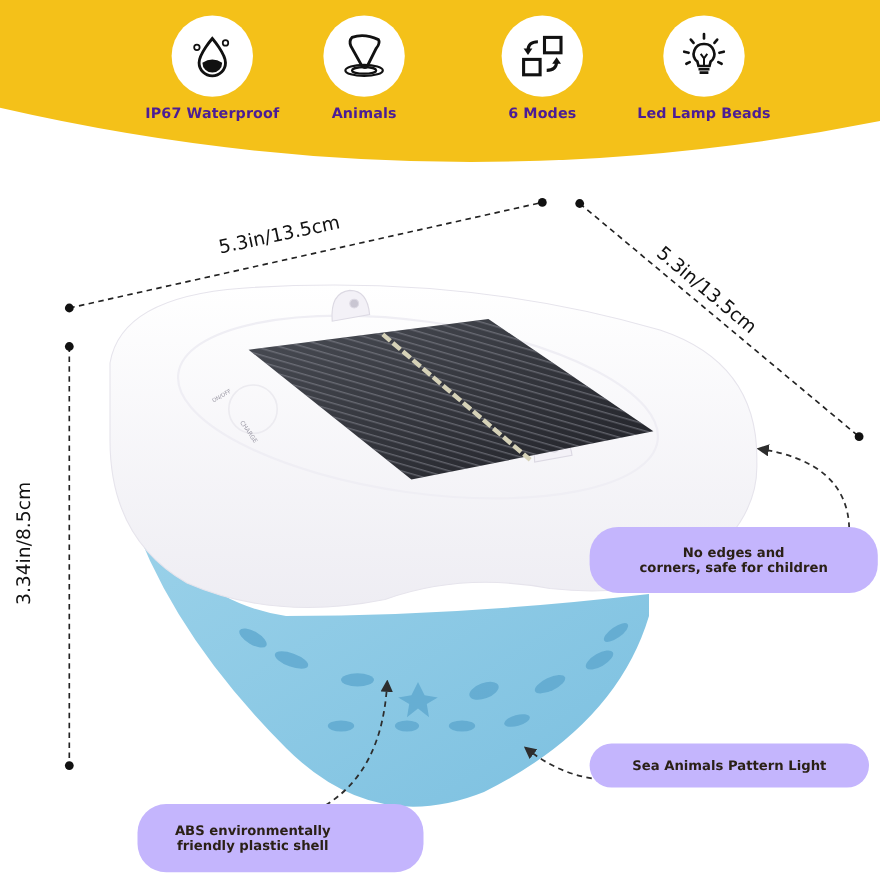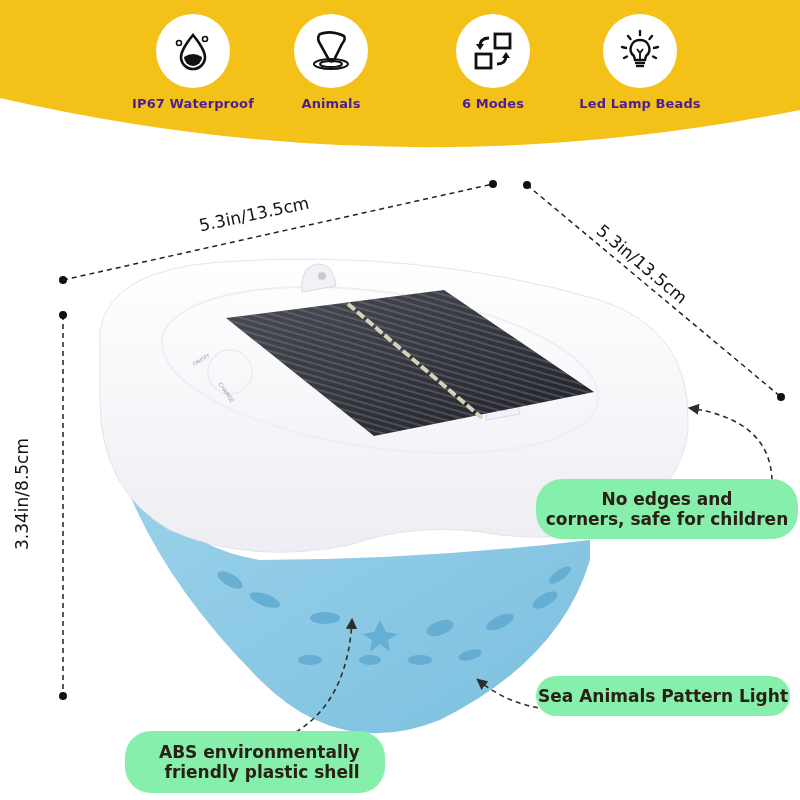--- a/index.html
+++ b/index.html
@@ -13,23 +13,23 @@
     width: 74px; height: 74px; border-radius: 50%; background: #ffffff;
     margin: 0 auto; display: flex; align-items: center; justify-content: center;
   }
   .feature .label { margin-top: 8px; font-size: 13px; font-weight: bold; color: #4c1d95; letter-spacing: 0.1px; }
 
   .device-svg { position: absolute; left: 0; top: 0; width: 800px; height: 800px; }
 
   .dim-label { position: absolute; font-size: 17px; color: #111; white-space: nowrap; transform-origin: center center; }
 
   .pill {
-    position: absolute; background: #86efac; border-radius: 26px;
+    position: absolute; background: #c4b5fd; border-radius: 26px;
     display: flex; align-items: center; justify-content: center; text-align: center;
-    font-size: 17px; font-weight: bold; color: #2a2016; line-height: 1.2;
+    font-size: 12px; font-weight: bold; color: #2a2016; line-height: 1.2;
   }
 </style>
 </head>
 <body>
 
 <svg class="banner-svg" viewBox="0 0 800 160">
   <path d="M0 0 H800 V110 Q400 190 0 98 Z" fill="#f4c119"></path>
 </svg>
 
 <div class="feature" style="left:113px;">
@@ -169,14 +169,14 @@
   </g>
 </svg>
 
 <div class="dim-label" style="left:198px; top:204px; transform: rotate(-12deg);">5.3in/13.5cm</div>
 <div class="dim-label" style="left:586px; top:254px; transform: rotate(40deg);">5.3in/13.5cm</div>
 <div class="dim-label" style="left:-34px; top:484px; transform: rotate(-90deg);">3.34in/8.5cm</div>
 
 <div class="pill" style="left:536px; top:479px; width:262px; height:60px; white-space:pre-line;">No edges and
 corners, safe for children</div>
 <div class="pill" style="left:536px; top:676px; width:254px; height:40px;">Sea Animals Pattern Light</div>
-<div class="pill" style="left:125px; top:731px; width:260px; height:62px; white-space:pre-line; justify-content:flex-start; padding-left:34px; text-align:right;">ABS environmentally
+<div class="pill" style="left:125px; top:731px; width:260px; height:62px; white-space:pre-line; justify-content:flex-start; padding-left:34px; text-align:center;">ABS environmentally
 friendly plastic shell</div>
 
 </body></html>

